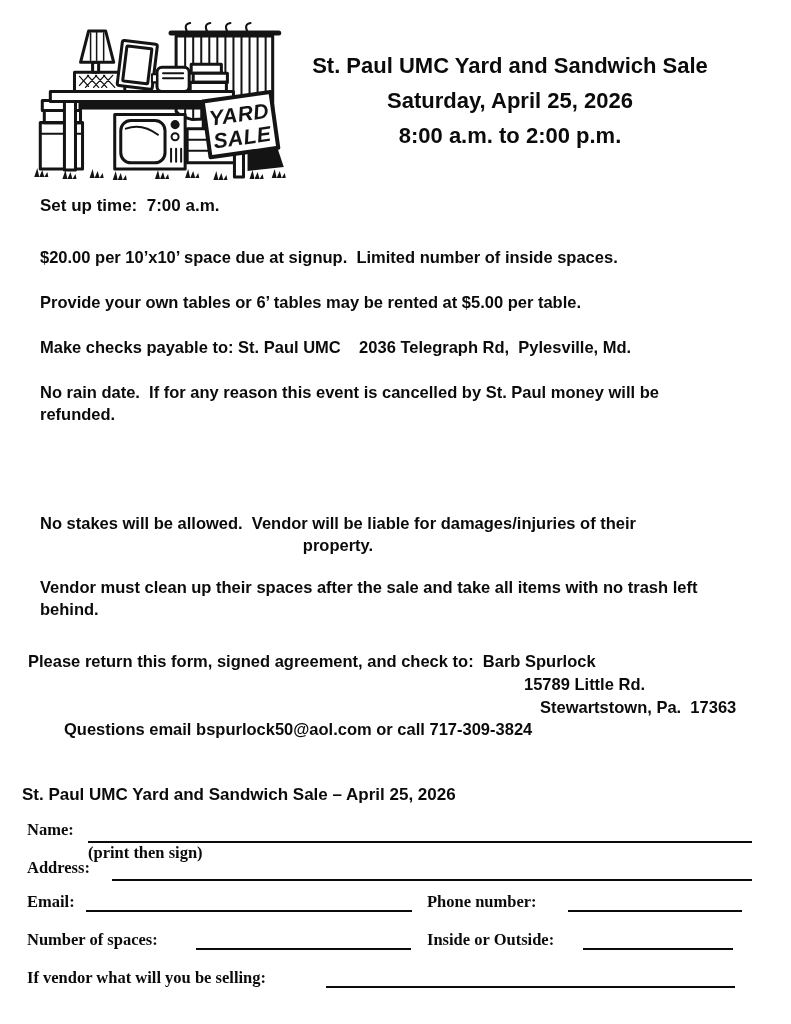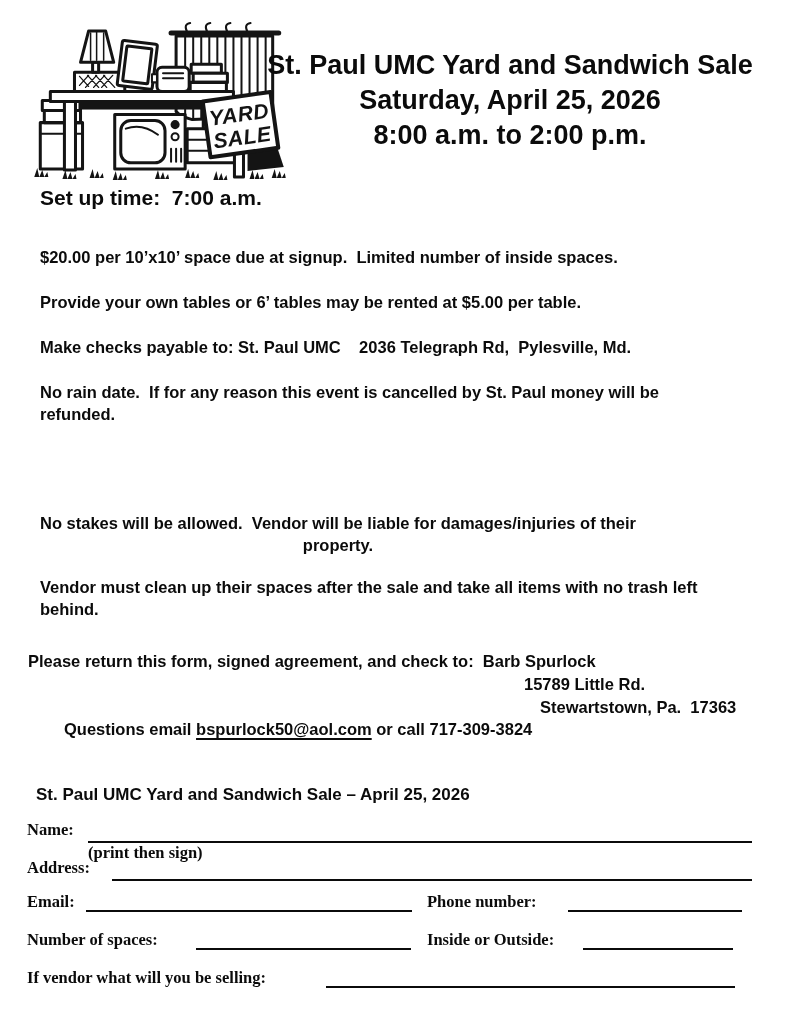--- a/index.html
+++ b/index.html
@@ -2,27 +2,27 @@
 <html><head>
 <meta charset="utf-8">
 <style>
   html,body { margin:0; padding:0; background:#e8e8e8; }
   .page {
     position:relative; width:791px; height:1024px; margin:0 auto;
     background:#ffffff; color:#0b0b0b; overflow:hidden;
     font-family:"Liberation Sans","DejaVu Sans",sans-serif; font-weight:700;
   }
   .titleblock { position:absolute; left:245px; top:48px; width:530px;
-    text-align:center; font-size:27px; line-height:35px; }
+    text-align:center; font-size:22px; line-height:35px; }
   .titleblock div { white-space:nowrap; }
-  .heading { position:absolute; left:40px; top:186px; font-size:21px; white-space:pre; }
+  .heading { position:absolute; left:40px; top:196px; font-size:17px; white-space:pre; }
   .para { position:absolute; font-size:16.5px; line-height:21.5px; white-space:pre-wrap; }
   .lbl  { position:absolute; font-size:16.5px; white-space:pre;font-family:Liberation Serif, serif; }
   .wline { position:absolute; height:0; border-bottom:2.5px solid #0b0b0b; }
-  .email-link { text-decoration:underline; text-decoration-thickness:2px; text-underline-offset:3px;text-align:center; }
+  .email-link { text-decoration-thickness:2px; text-underline-offset:3px;text-align:center; }
   .clipart { position:absolute; left:34px; top:20px; width:252px; height:166px; }
   .clipart text { font-weight:800; font-style:italic; font-size:21px; letter-spacing:.5px; }
 </style>
 </head>
 <body>
 
 <div class="page">
 
   <svg class="clipart" viewBox="0 0 250 165" aria-hidden="true">
     <defs>
@@ -120,21 +120,21 @@
   <div class="para" style="left:40px; top:513px;text-align:center;">No stakes will be allowed.  Vendor will be liable for damages/injuries of their
 property.</div>
   <div class="para" style="left:40px; top:577px;">Vendor must clean up their spaces after the sale and take all items with no trash left
 behind.</div>
 
   <div class="para" style="left:28px;  top:651px;">Please return this form, signed agreement, and check to:  Barb Spurlock</div>
   <div class="para" style="left:524px; top:674px;">15789 Little Rd.</div>
   <div class="para" style="left:540px; top:697px;">Stewartstown, Pa.  17363</div>
   <div class="para" style="left:64px;  top:719px;"><span>Questions email </span><span class="email-link">bspurlock50@aol.com</span><span> or call 717-309-3824</span></div>
 
-  <div class="para" style="left:36px; top:784px; font-size:17px;">St. Paul UMC Yard and Sandwich Sale – April 25, 2026</div>
+  <div class="para" style="left:22px; top:784px; font-size:17px;">St. Paul UMC Yard and Sandwich Sale – April 25, 2026</div>
 
   <span class="lbl" style="left:27px; top:820px;">Name:</span>
   <div class="wline" style="left:88px; top:841px; width:664px;"></div>
   <span class="lbl" style="left:88px; top:843px;">(print then sign)</span>
 
   <span class="lbl" style="left:27px; top:858px;">Address:</span>
   <div class="wline" style="left:112px; top:879px; width:640px;"></div>
 
   <span class="lbl" style="left:27px; top:892px;">Email:</span>
   <div class="wline" style="left:86px; top:910px; width:326px;"></div>

